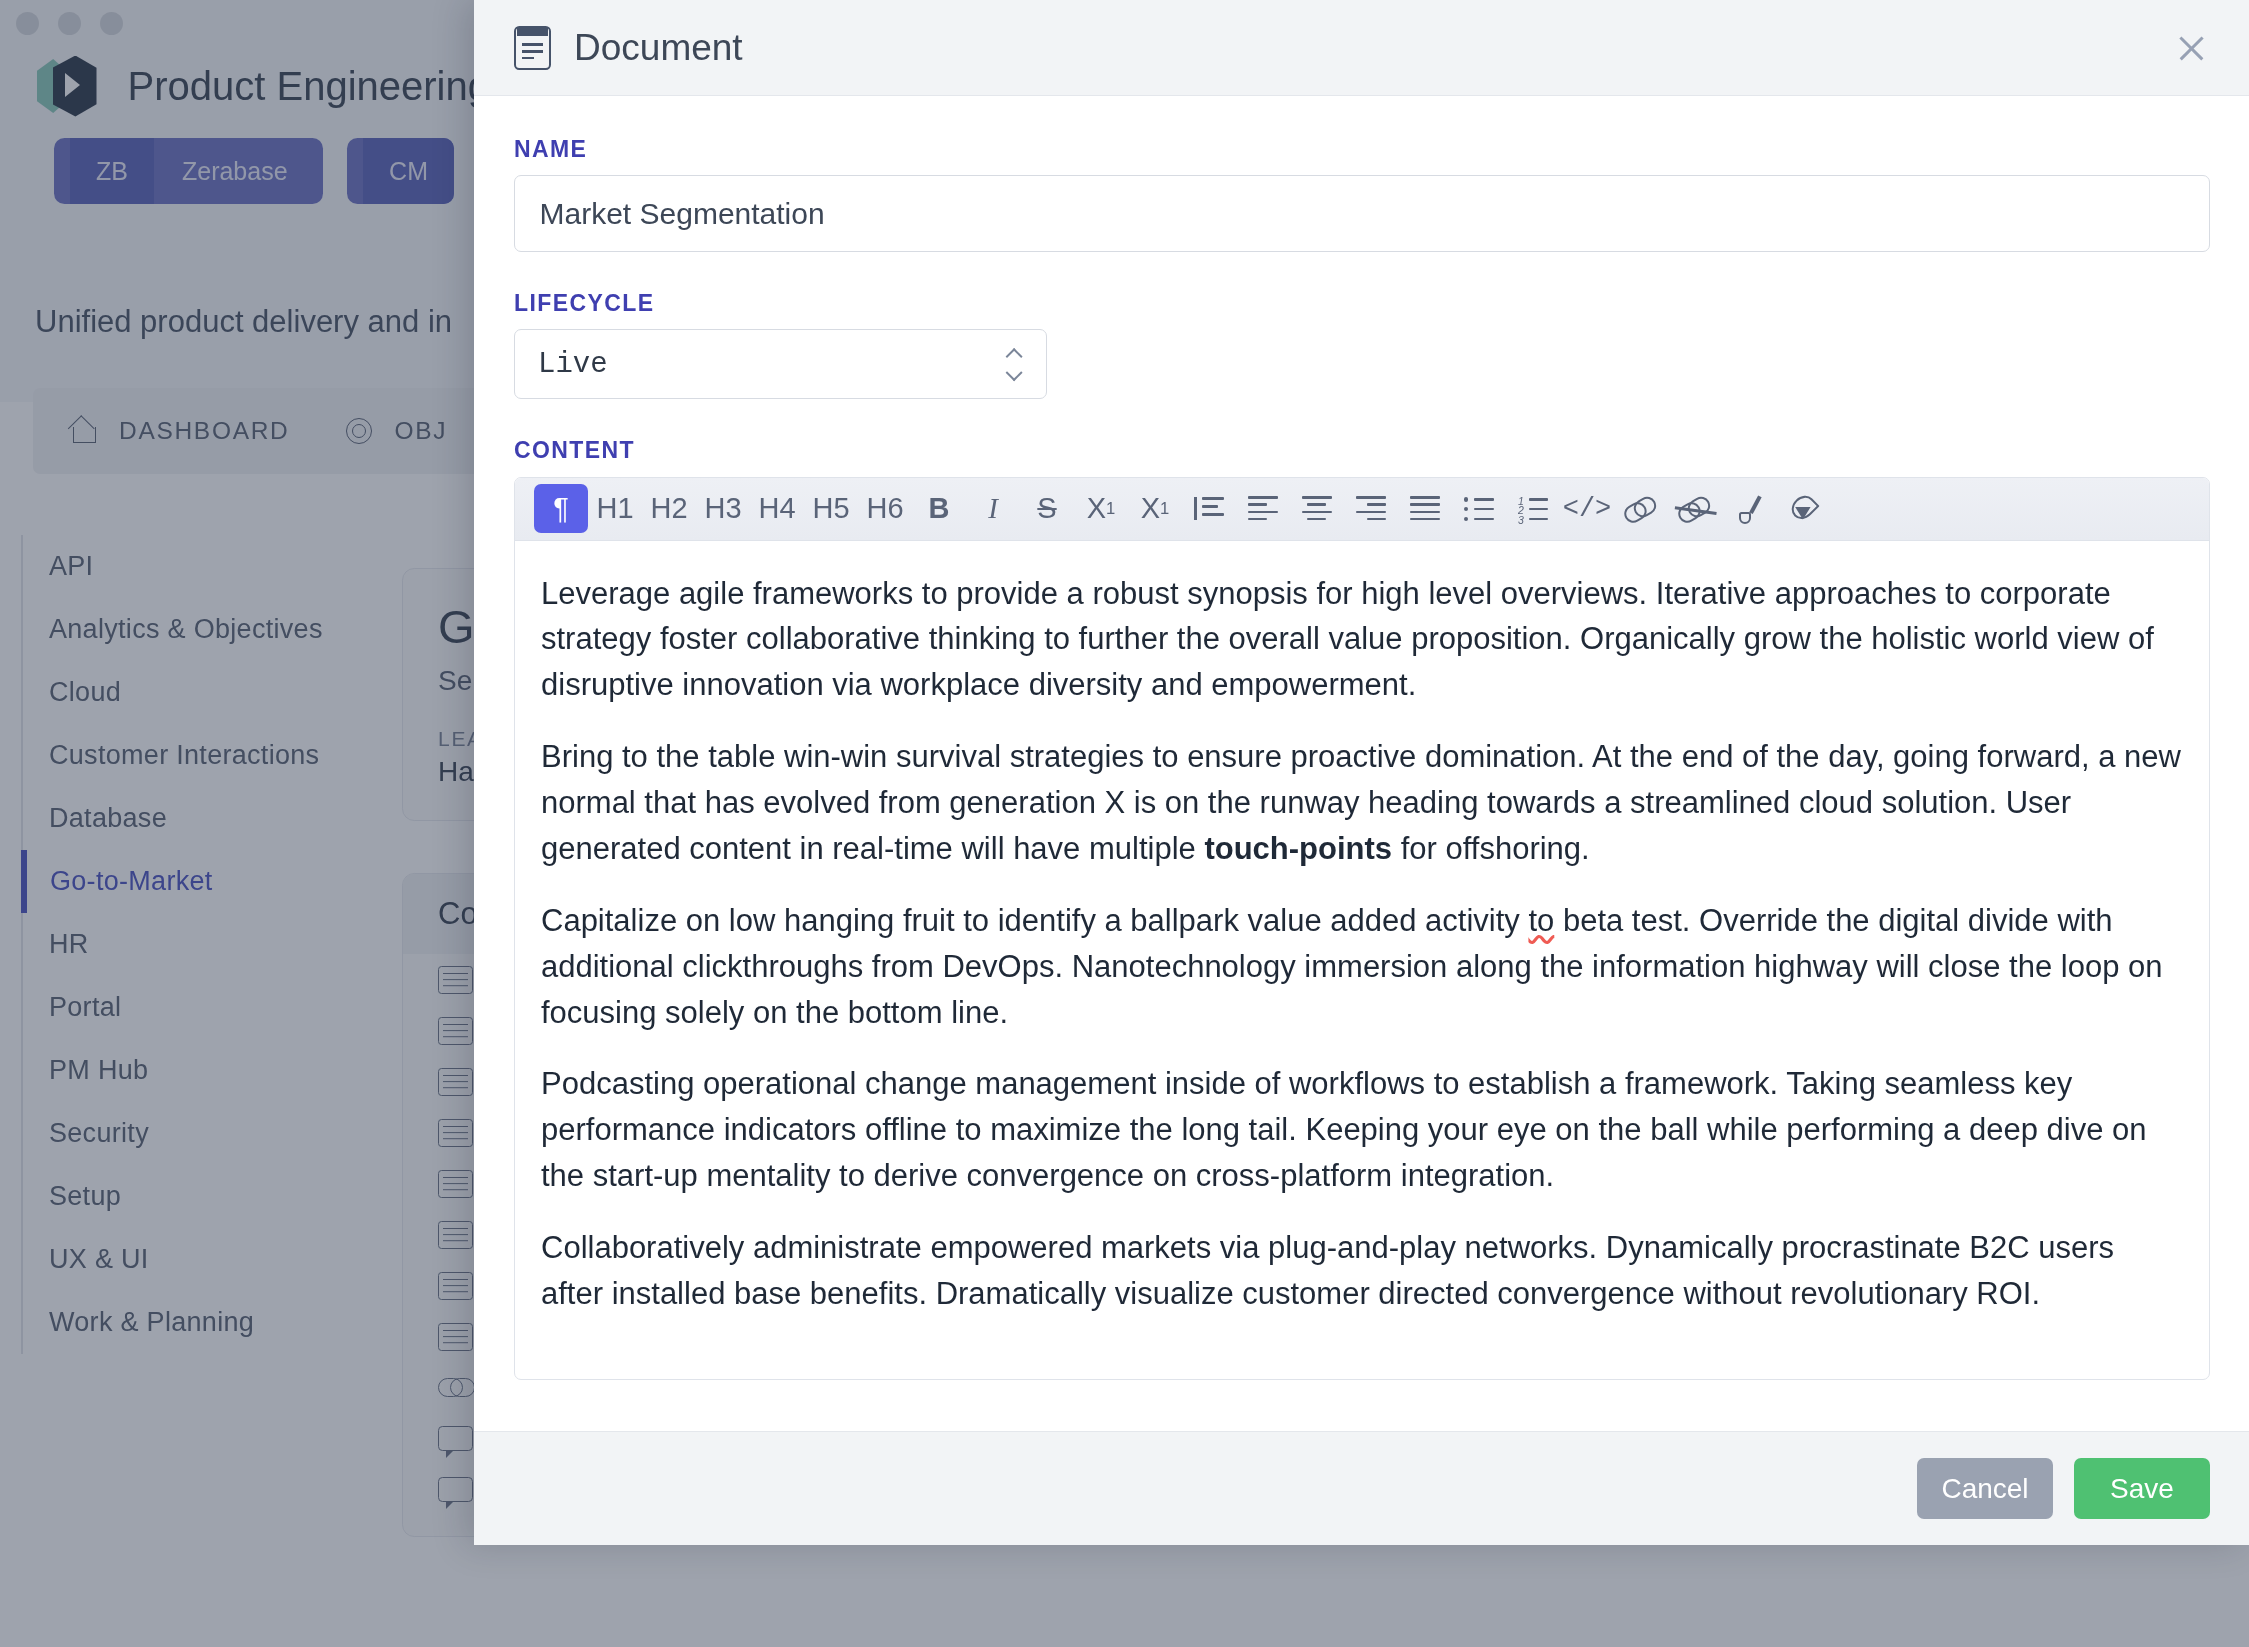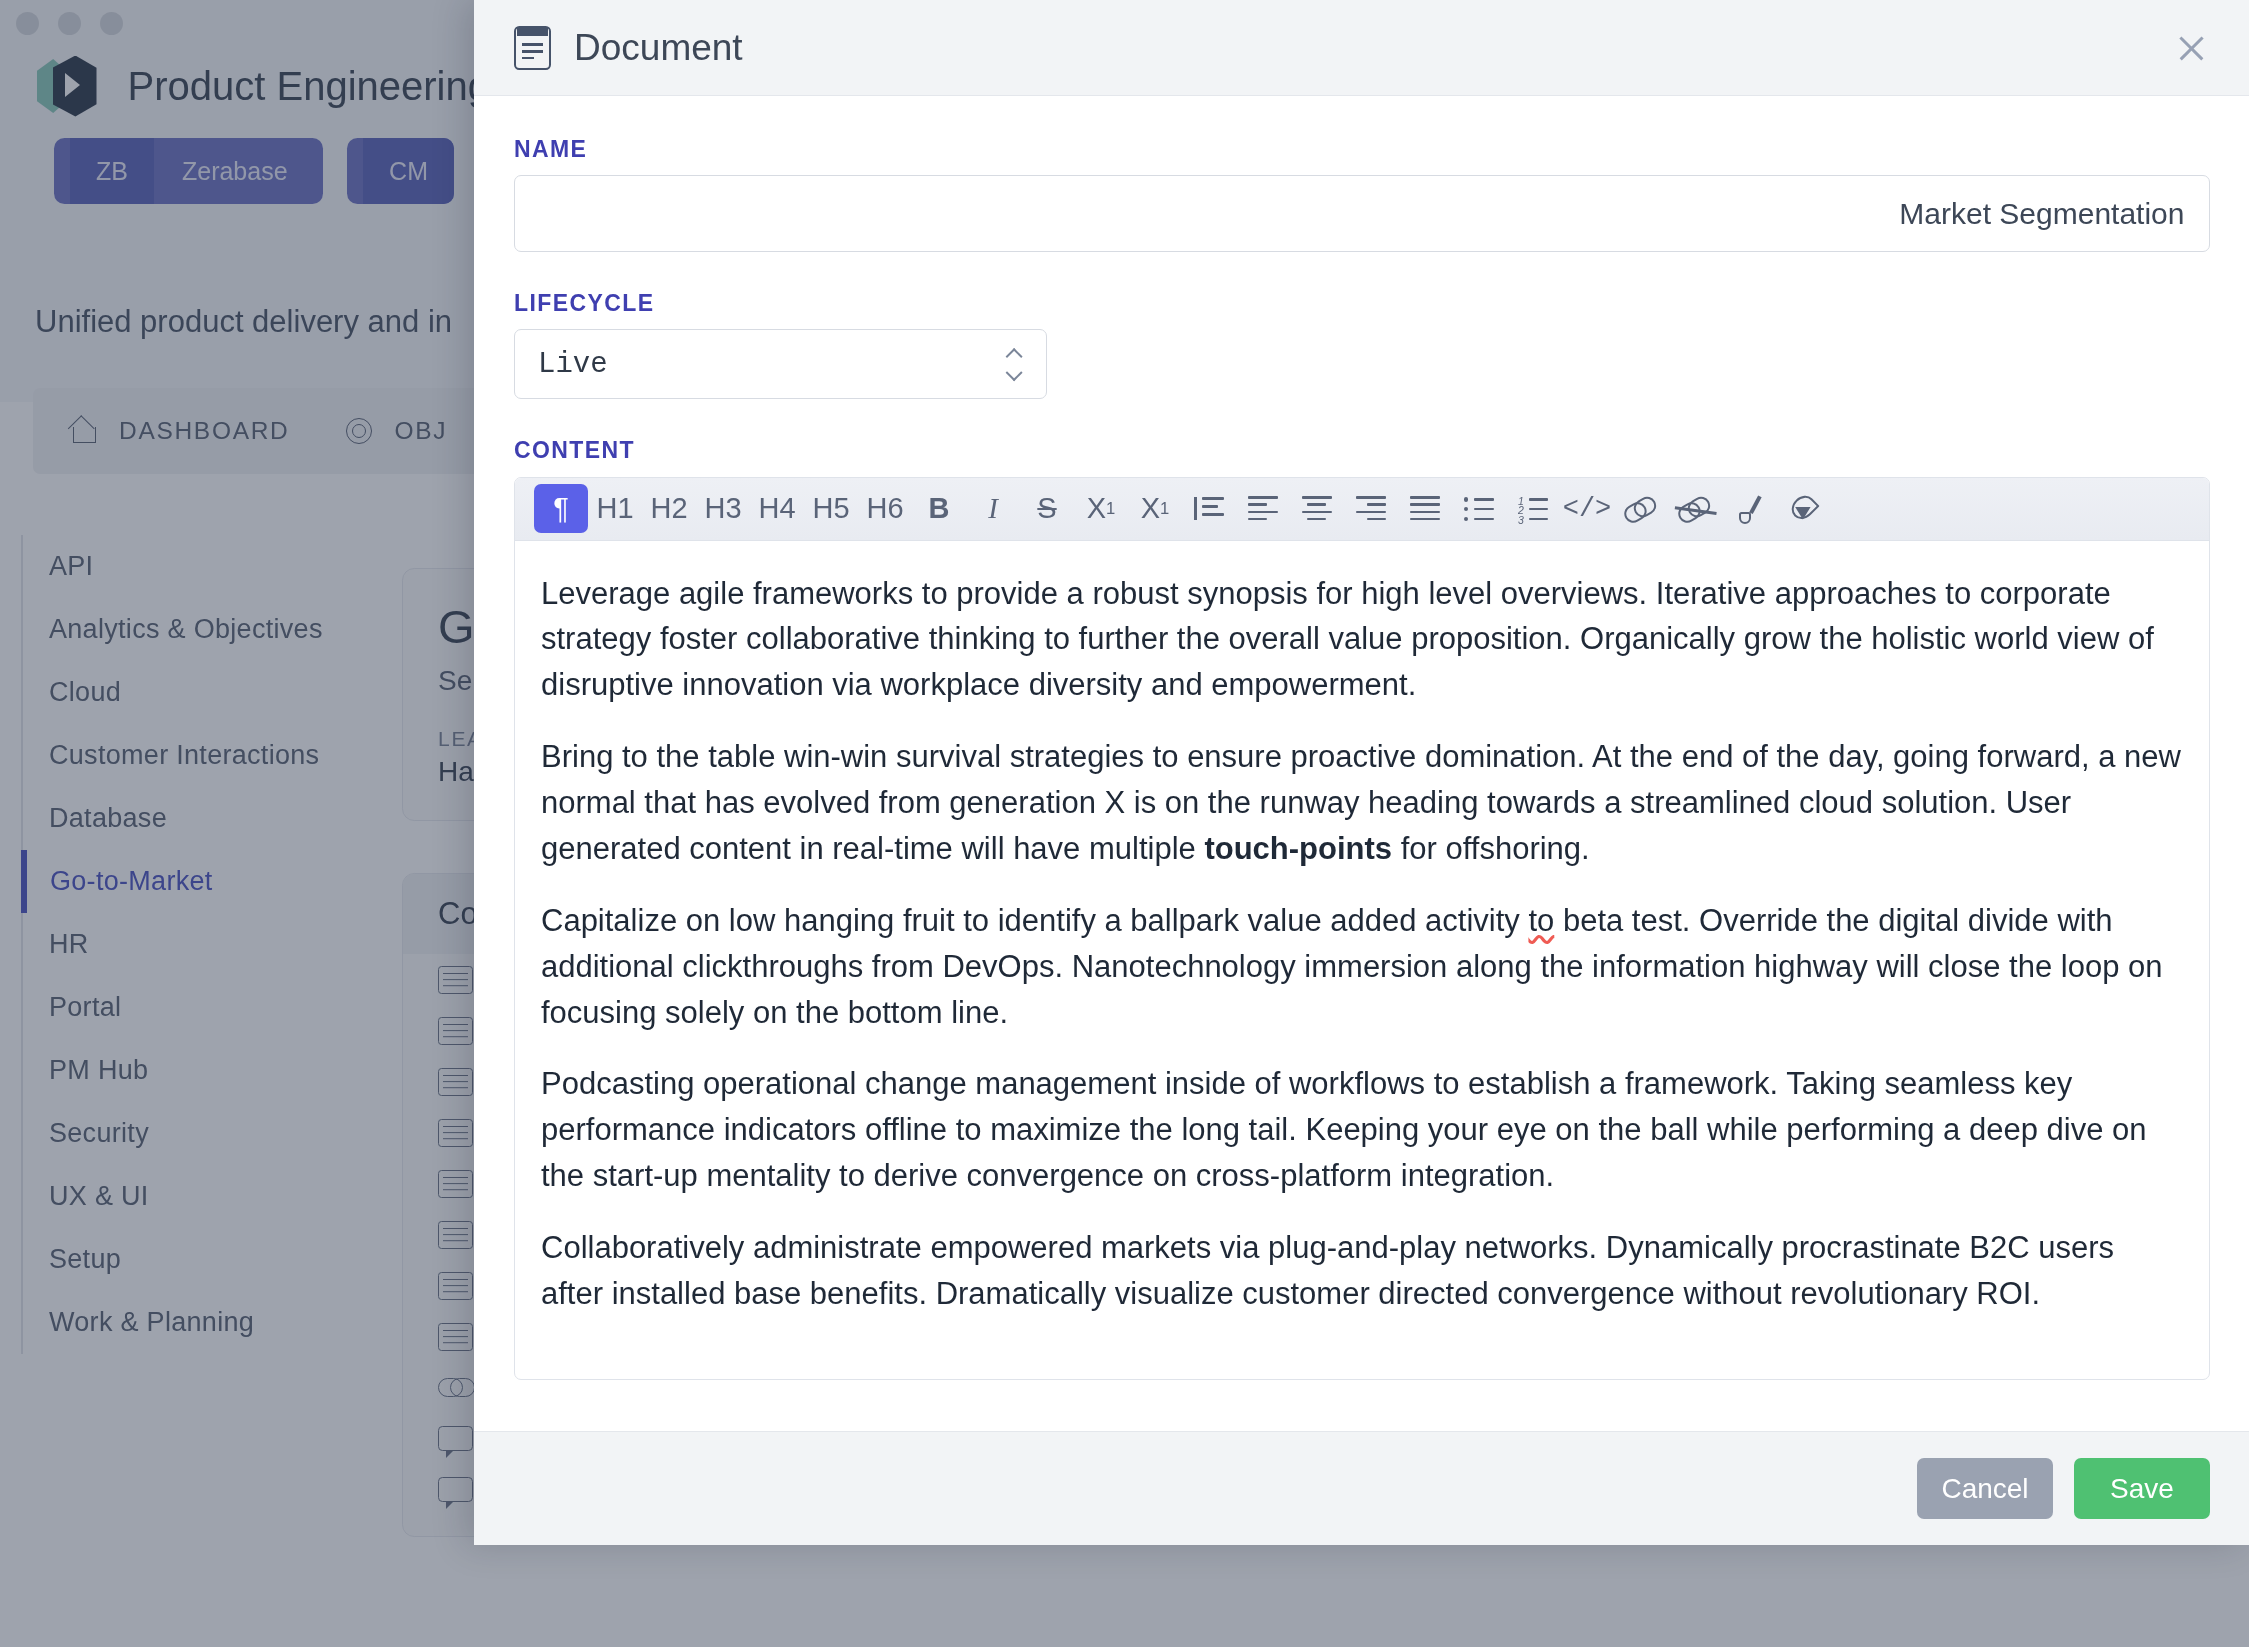--- a/index.html
+++ b/index.html
@@ -188,21 +188,21 @@
 
   .m-body { flex: 1 1 auto; padding: 40px 40px 0 40px; overflow: hidden; }
 
   .fld-label {
     font-size: 23px; font-weight: bold; letter-spacing: 1.4px; color: #3f3fb0;
     margin-bottom: 12.2px;
   }
   .txt-input {
     width: 100%; height: 77px; border: 0.9px solid #d7dbe2; border-radius: 7px;
     font-size: 30px; color: #3d4757; padding: 0 24.5px;
-    font-family: "Liberation Sans", sans-serif; background: #fff; outline: none; text-align: right;
+    font-family: "Liberation Sans", sans-serif; background: #fff; outline: none;
   }
   .spacer-22 { height: 38px; }
   .sel-wrap { position: relative; width: 533px; }
   .sel-input {
     width: 100%; height: 70px; border: 0.9px solid #d7dbe2; border-radius: 7px;
     font-size: 29px; color: #2f3947; padding: 0 61px 0 23px;
     font-family: Liberation Mono, monospace; background: #fff; outline: none;
   }
   .sel-chev {
     position: absolute; right: 23px; top: 50%; transform: translateY(-50%);
@@ -354,22 +354,22 @@
       <div class="bg-side-item">API</div>
       <div class="bg-side-item">Analytics &amp; Objectives</div>
       <div class="bg-side-item">Cloud</div>
       <div class="bg-side-item">Customer Interactions</div>
       <div class="bg-side-item">Database</div>
       <div class="bg-side-item active">Go-to-Market</div>
       <div class="bg-side-item">HR</div>
       <div class="bg-side-item">Portal</div>
       <div class="bg-side-item">PM Hub</div>
       <div class="bg-side-item">Security</div>
+      <div class="bg-side-item">Setup</div>
       <div class="bg-side-item">UX &amp; UI</div>
-      <div class="bg-side-item">Setup</div>
       <div class="bg-side-item">Work &amp; Planning</div>
     </div>
 
     <div class="bg-card-a">
       <div class="h">Go</div>
       <div class="s">Sel</div>
       <div class="l1">LEA</div>
       <div class="l2">Har</div>
     </div>
 

